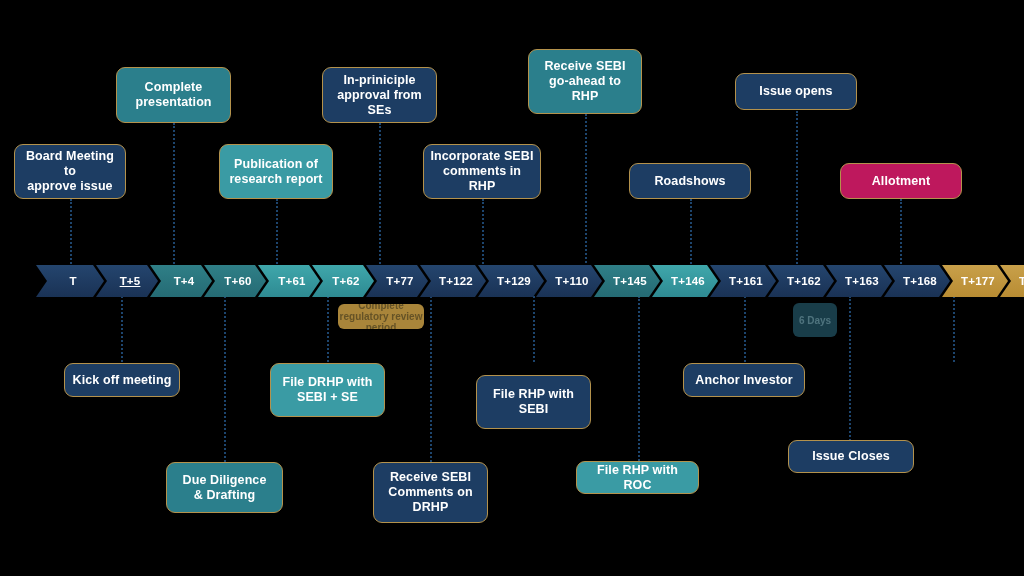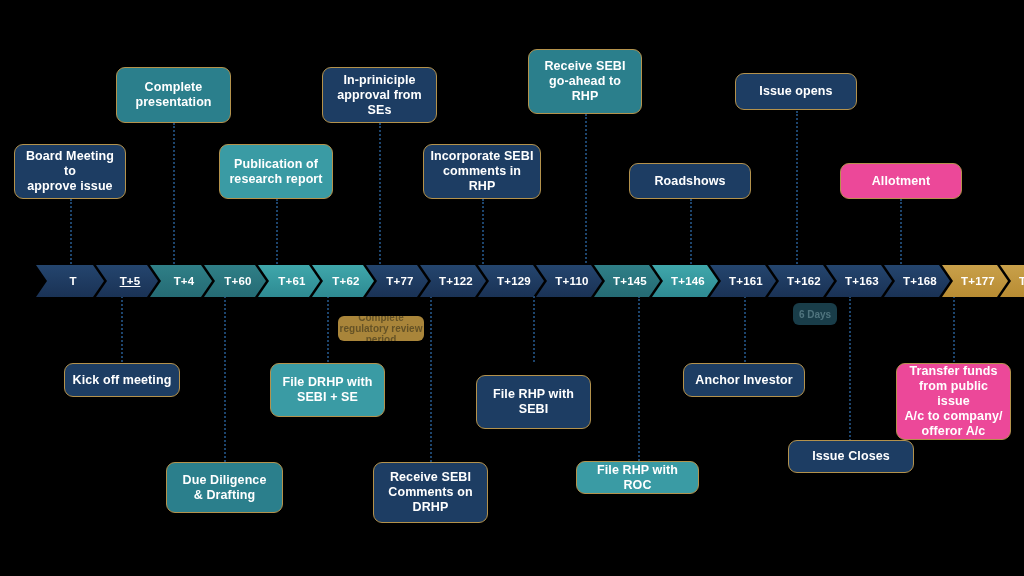--- a/index.html
+++ b/index.html
@@ -44,21 +44,21 @@
     font-size: 12.5px;
     line-height: 15px;
     font-weight: 600;
     letter-spacing: .1px;
     padding: 4px 6px;
     white-space: pre-line;
   }
   .node.navy  { background: #1d3d63; }
   .node.teal  { background: #2b7f8c; }
   .node.teal2 { background: #3a9ba4; border-radius: 9px; }
-  .node.gold  { background: #ec4899; }
+  .node.gold  { background: #be185d; }
 
   
   #timeline {
     position: absolute;
     left: 36px;
     top: 265px;
     height: 32px;
     display: flex;
     align-items: stretch;
   }
@@ -153,27 +153,23 @@
   <div class="node teal2" style="left:270px; top:363px; width:115px; height:54px;">File DRHP with
 SEBI + SE</div>
   <div class="node navy" style="left:373px; top:462px; width:115px; height:61px;">Receive SEBI
 Comments on
 DRHP</div>
   <div class="node navy" style="left:476px; top:363px; width:115px; height:54px;margin-top:12px;">File RHP with
 SEBI</div>
   <div class="node teal2" style="left:576px; top:461px; width:123px; height:33px;">File RHP with ROC</div>
   <div class="node navy" style="left:683px; top:363px; width:122px; height:34px;">Anchor Investor</div>
   <div class="node navy" style="left:788px; top:440px; width:126px; height:33px;">Issue Closes</div>
-  <div class="node gold" style="left:896px; top:363px; width:115px; height:77px;">Transfer funds
-from public issue
-A/c to company/
-offeror A/c</div>
 
-  <div class="ghost gold" style="left:338px; top:316px; width:86px; height:25px;">Complete regulatory review period</div>
-  <div class="ghost tealg" style="left:793px; top:303px; width:44px; height:22px;">6 Days</div>
+  <div class="ghost gold" style="left:338px; top:304px; width:86px; height:25px;">Complete regulatory review period</div>
+  <div class="ghost tealg" style="left:793px; top:303px; width:44px; height:34px;">6 Days</div>
 
   <div id="timeline">
       <div class="chev navy" style="width: 68px;">T</div>
       <div class="chev navy" style="width: 62px; text-decoration: underline;">T+5</div>
       <div class="chev teal" style="width: 62px;">T+4</div>
       <div class="chev teal" style="width: 62px;">T+60</div>
       <div class="chev teal2" style="width: 62px;">T+61</div>
       <div class="chev teal2" style="width: 62px;">T+62</div>
       <div class="chev navy" style="width: 62px;">T+77</div>
       <div class="chev navy" style="width: 66px;">T+122</div>

